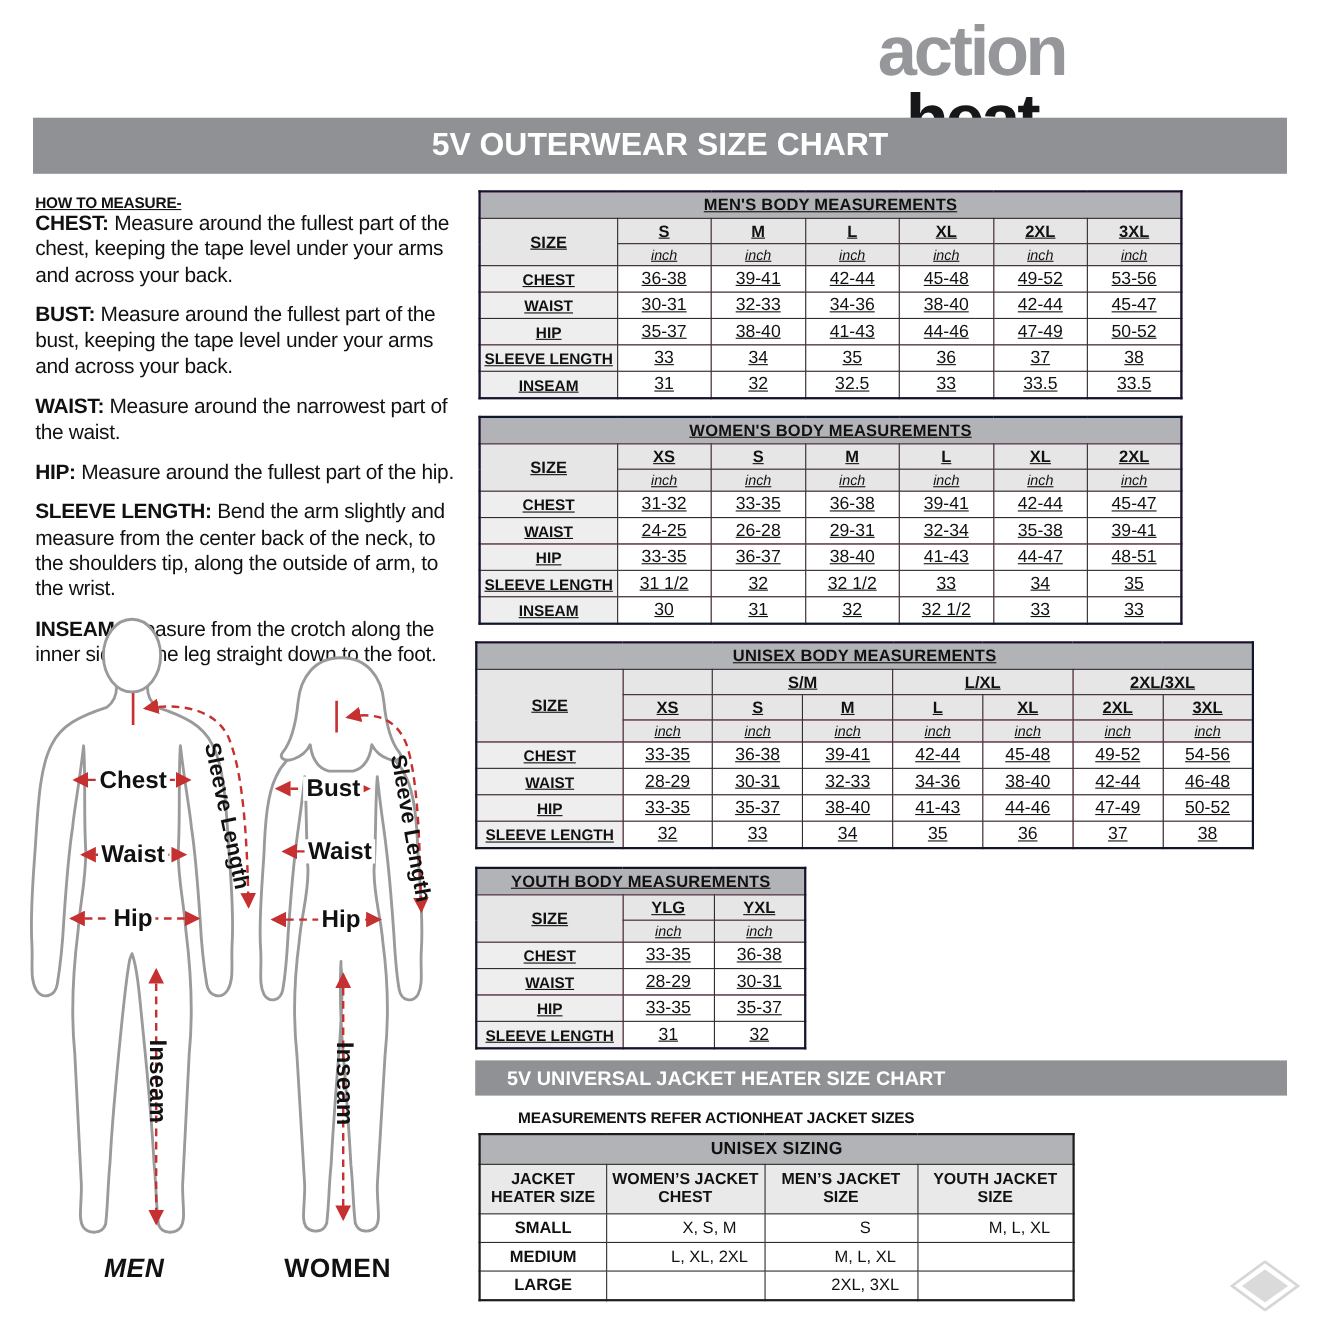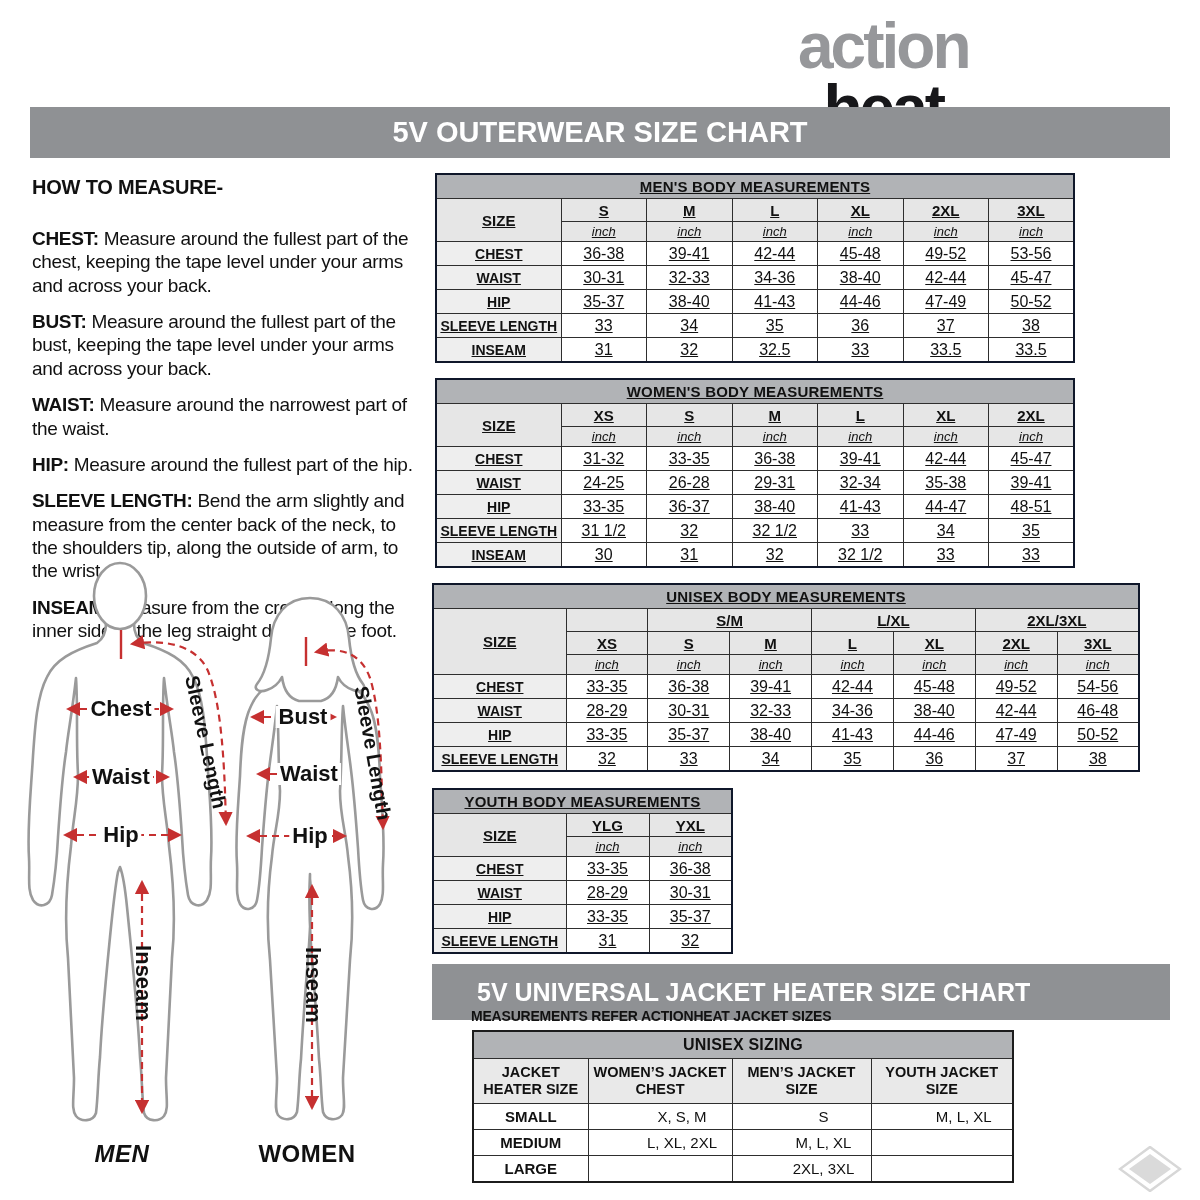--- a/index.html
+++ b/index.html
@@ -13,25 +13,25 @@
   .logo{left:798px;top:14px;height:90px;display:flex;align-items:center;flex-direction:column;}
   .logo .word{font-size:64px;font-weight:700;letter-spacing:-3px;line-height:1;}
   .logo .action{color:#96979a;}
   .logo .heat{color:#17171a;}
   .logo .tm{font-size:12px;font-weight:700;color:#17171a;align-self:flex-end;margin:0 0 12px 2px;letter-spacing:0;}
   .logo svg{margin:0 2px -2px 6px;}
 
   
   .banner{background:#8f9194;color:#fff;font-weight:700;display:flex;align-items:center;}
   .banner1{left:30px;top:107px;width:1140px;height:51px;justify-content:center;font-size:29px;letter-spacing:0px;}
-  .banner2{left:432px;top:964px;width:738px;height:56px;justify-content:flex-start;padding-left:45px;box-sizing:border-box;font-size:25px;}
+  .banner2{left:432px;top:964px;width:738px;height:32px;justify-content:flex-start;padding-left:29px;box-sizing:border-box;font-size:18px;}
 
   
   .howto{left:32px;top:176px;width:392px;}
-  .howto h2{font-size:20px;font-weight:700;margin:0 0 28px 0;letter-spacing:-0.2px;}
+  .howto h2{font-size:14px;font-weight:700;text-decoration:underline;margin:0 0 0 0;letter-spacing:-0.2px;}
   .howto p{font-size:19px;line-height:1.23;margin:0 0 13px 0;letter-spacing:-0.3px;}
   .howto b{font-weight:700;}
 
   
   .figures{left:20px;top:556px;width:420px;height:634px;}
   .fig-label{position:absolute;font-weight:700;font-size:22px;color:#111;background:#fff;
              padding:0 3px;white-space:nowrap;transform:translate(-50%,-50%);line-height:1;}
   .fig-label.rot78{transform:translate(-50%,-50%) rotate(78deg);font-size:20px;background:transparent;}
   .fig-label.rot80{transform:translate(-50%,-50%) rotate(80deg);font-size:20px;background:transparent;}
   .fig-label.rot90{transform:translate(-50%,-50%) rotate(90deg);background:transparent;}
@@ -43,21 +43,21 @@
   
   table.meas{border-collapse:collapse;border:2px solid #0f172a;table-layout:fixed;background:#f9a8d4;position:absolute;text-decoration:underline;}
   .meas th,.meas td{border:1px solid #2e2e2e;text-align:center;vertical-align:middle;padding:0;white-space:nowrap;overflow:hidden;}
   .ttl{background:#b1b3b6;font-size:15px;font-weight:700;height:23px;letter-spacing:0.2px;}
   .hd{background:#e6e6e6;font-size:15px;font-weight:700;height:22px;}
   .unit{background:#e6e6e6;font-size:13px;font-style:italic;font-weight:400;height:19px;}
   .szc{background:#e6e6e6;font-size:15px;font-weight:700;}
   .lbl{background:#eeeeee;font-size:14px;font-weight:700;}
   .val{font-size:16px;font-weight:400;height:23px;background:#fff;}
 
-  table.jt{border-collapse:collapse;border:2px solid #1c1c1c;table-layout:fixed;background:#fff;position:absolute;margin-left:37px;}
+  table.jt{border-collapse:collapse;border:2px solid #1c1c1c;table-layout:fixed;background:#fff;position:absolute;}
   .jt th,.jt td{border:1px solid #2e2e2e;text-align:center;vertical-align:middle;padding:0;}
   .jt .ttl{height:26px;font-size:16px;}
   .jt .hd2{background:#e9e9e9;font-size:14.5px;font-weight:700;height:44px;white-space:normal;line-height:1.15;}
   .jt .rlbl{font-weight:700;font-size:15px;background:#fff;height:25px;}
   .jt .val{font-size:15px;height:25px;padding-left:44px;}
 
   .jnote{left:435px;top:1008px;font-size:14px;font-weight:700;letter-spacing:-0.2px;padding-left:36px;}
 </style>
 </head>
 <body>

